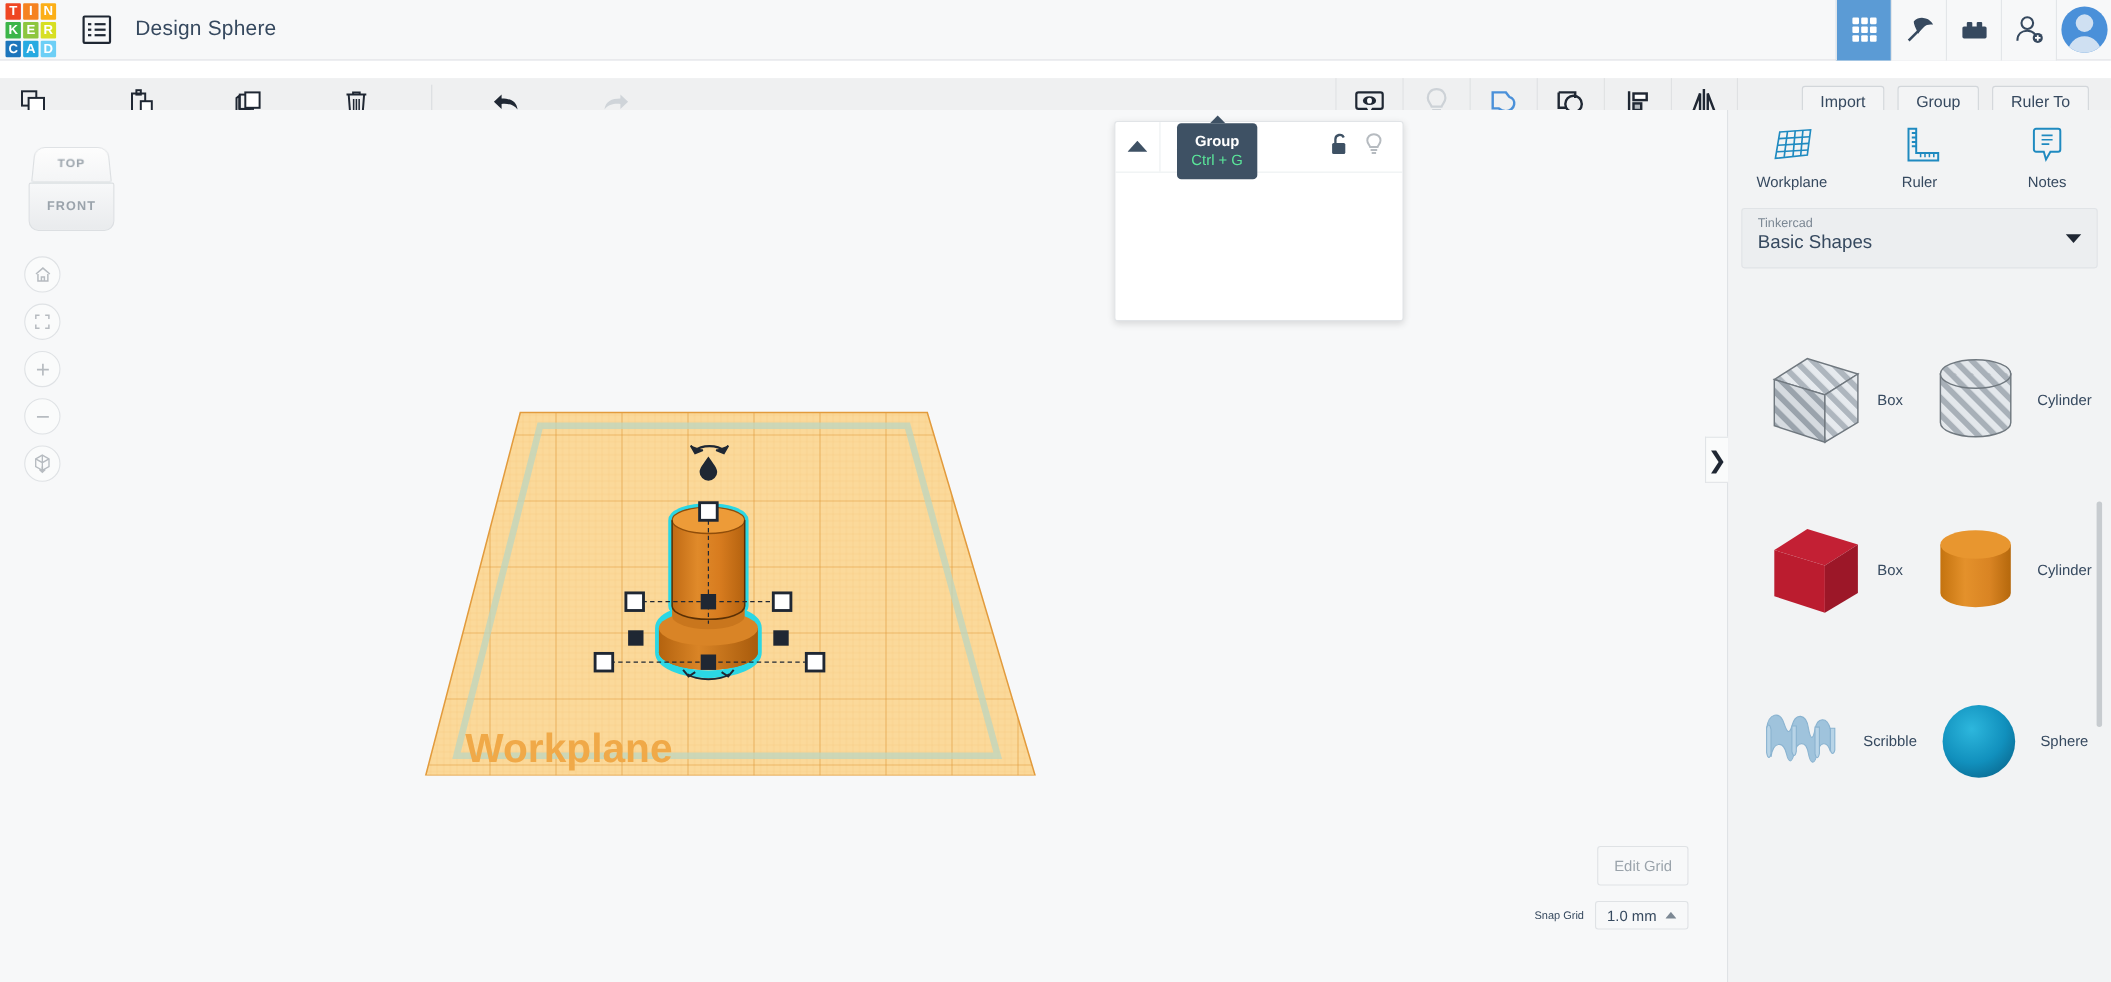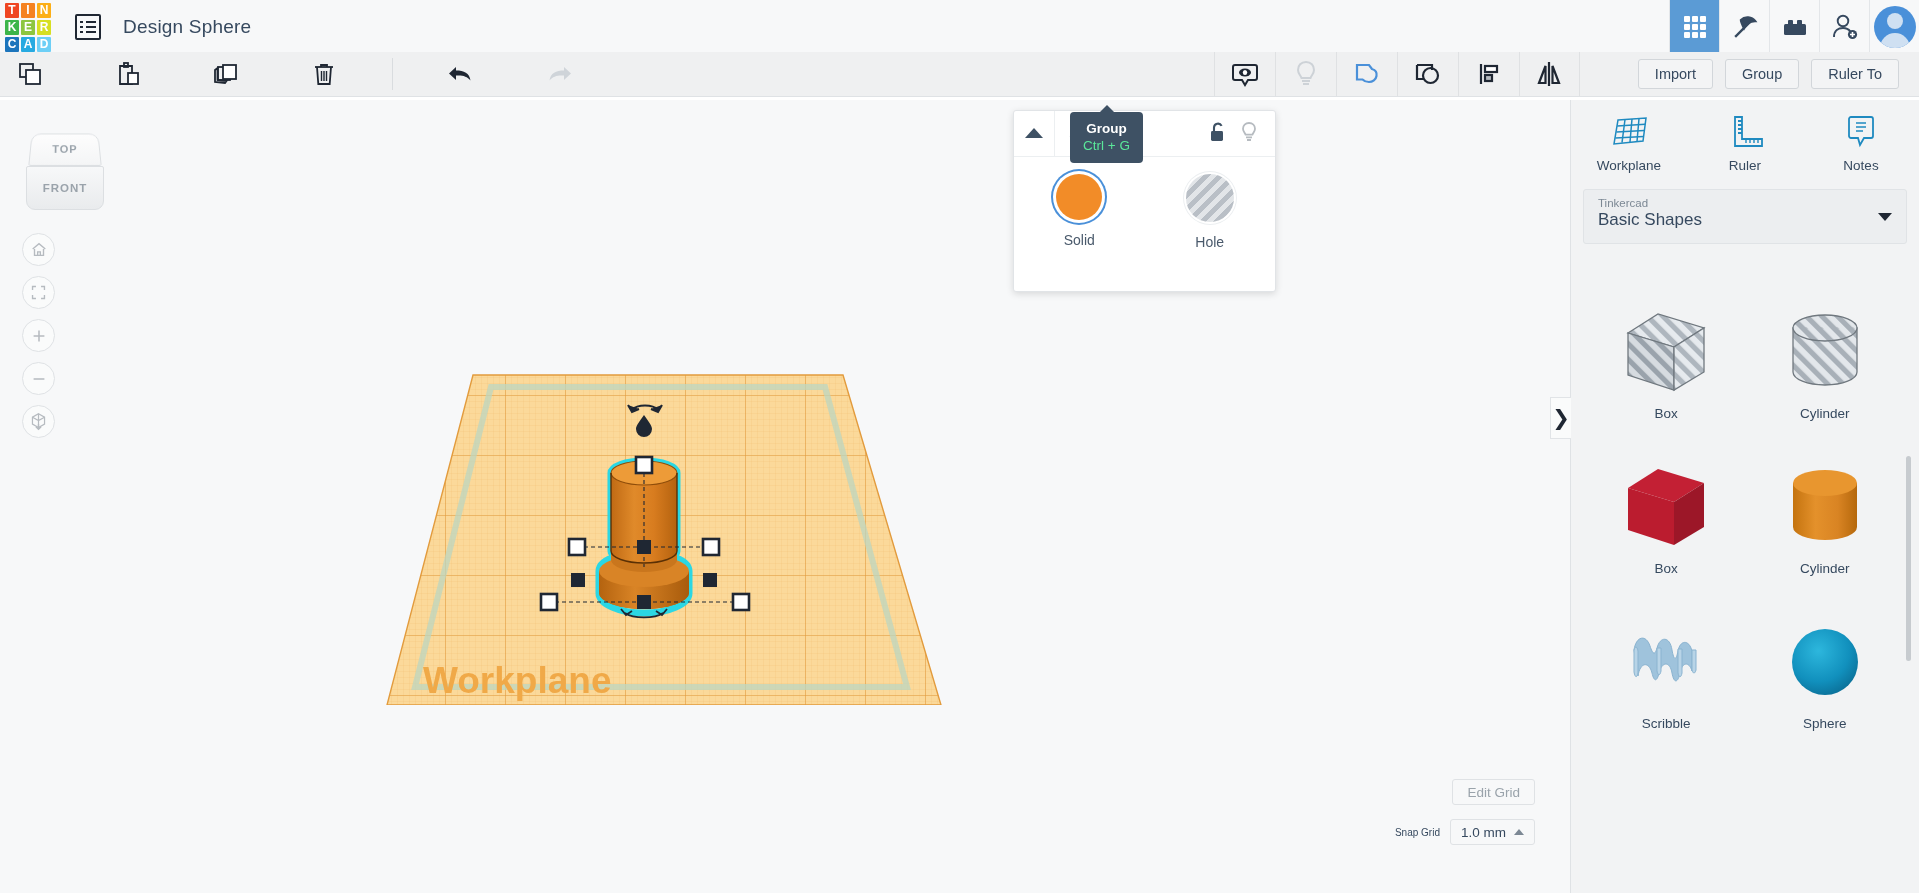--- a/index.html
+++ b/index.html
@@ -29,21 +29,21 @@
   .avatar { width:50px; height:55px; display:flex; align-items:center; justify-content:center;
     border-left:1px solid #e3e6e9; }
   .avcircle { width:42px; height:42px; border-radius:50%; background:#4a90d9;
     position:relative; overflow:hidden; }
   .avcircle::before { content:""; position:absolute; width:16px; height:16px; border-radius:50%;
     background:#cfe0f2; left:13px; top:7px; }
   .avcircle::after { content:""; position:absolute; width:30px; height:20px; border-radius:15px 15px 0 0;
     background:#cfe0f2; left:6px; top:27px; }
 
   
-  .toolbar { position:absolute; top:52px; left:0; width:1919px; height:45px;
+  .toolbar { position:absolute; top:71px; left:0; width:1919px; height:45px;
     background:#eff0f1; border-bottom:1px solid #dfe2e5; display:flex; align-items:stretch;gap:38px; }
   .tb { width:60px; display:flex; align-items:center; justify-content:center; cursor:pointer; }
   .tbsep { width:1px; background:#d9dcdf; margin:6px 0; }
   .tbspacer { flex:1; }
   .tbgroup { display:flex; align-items:stretch; }
   .tbc { width:61px; display:flex; align-items:center; justify-content:center;
     border-left:1px solid #dfe1e3; }
   .tbc:last-child { border-right:1px solid #dfe1e3; }
   .btn { height:30px; padding:0 16px; margin:0 6px; border:1px solid #d2d6da; background:#f3f4f5;
     border-radius:3px; font-size:14.5px; color:#36495f; display:flex; align-items:center;
@@ -61,21 +61,21 @@
     font-size:11px; font-weight:bold; color:#9aa3ab; letter-spacing:1px; }
   .cubefront { position:absolute; left:4px; top:34px; width:78px; height:44px;
     background:linear-gradient(#f7f8f9,#e9ebed); border:1px solid #dcdfe2;
     border-radius:2px 2px 9px 9px; display:flex; align-items:center; justify-content:center;
     font-size:11.5px; font-weight:bold; color:#9aa3ab; letter-spacing:1px; }
   .navbtn { position:absolute; left:22px; width:33px; height:33px; border-radius:50%;
     border:1px solid #dfe2e5; background:#fafbfb; display:flex; align-items:center;
     justify-content:center; color:#b6bbc0; cursor:pointer; }
 
   .plane { position:absolute; left:385px; top:175px; width:560px; height:430px; }
-  .editgrid { position:absolute; right:35px; bottom:88px; height:26px; padding:0 14px;
+  .editgrid { position:absolute; right:35px; bottom:88px; height:36px; padding:0 14px;
     border:1px solid #dfe2e5; background:#f7f8f9; border-radius:3px; color:#9aa3ab;
     font-size:13.5px; display:flex; align-items:center; cursor:pointer; }
   .snaprow { position:absolute; right:35px; bottom:48px; display:flex; align-items:center; gap:10px; }
   .snaplbl { font-size:10px; color:#36495f; }
   .snapsel { height:26px; padding:0 10px; border:1px solid #dfe2e5; background:#f7f8f9;
     border-radius:3px; font-size:13.5px; color:#36495f; display:flex; align-items:center; gap:8px;
     cursor:pointer; }
 
   
   .shapespanel { position:absolute; left:1013px; top:110px; width:263px; height:182px;
@@ -112,21 +112,21 @@
   .rpcap { font-size:13.5px; color:#36495f; }
   .selector { margin:6px 12px 0; height:55px; background:#eceef0; border:1px solid #e0e3e6;
     border-radius:3px; padding:7px 14px; position:relative; cursor:pointer; }
   .sellbl { font-size:11.5px; color:#7c8894; }
   .selval { font-size:17px; color:#36495f; margin-top:1px; }
   .selarrow { position:absolute; right:14px; top:23px; border-left:7px solid transparent;
     border-right:7px solid transparent; border-top:8px solid #1f2733; }
   .gallery { position:absolute; top:174px; left:0; width:349px; height:619px;
     padding:12px 16px 0 16px; display:grid; grid-template-columns:1fr 1fr;
     grid-auto-rows:155px; gap:0; overflow:hidden; }
-  .gcell { display:flex; flex-direction:column; align-items:center; justify-content:center;
+  .gcell { display:flex; flex-direction:row; align-items:center; justify-content:center;
     gap:8px; cursor:pointer; }
   .gcap { font-size:13.5px; color:#36495f; }
   .scrollbar { position:absolute; right:4px; top:178px; width:5px; height:612px;
     background:transparent; }
   .thumb { position:absolute; right:4px; top:178px; width:5px; height:205px;
     background:#c7cbcf; border-radius:3px; }
   .panelhandle { position:absolute; left:-21px; top:297px; width:21px; height:42px;
     background:#fafbfb; border:1px solid #e1e4e7; border-right:none;
     display:flex; align-items:center; justify-content:center; font-size:21px;
     color:#1f2733; cursor:pointer; }
@@ -446,30 +446,20 @@
         </svg>
       </span>
       <span>
         <svg width="20" height="22" viewBox="0 0 20 22" fill="none" stroke="#b6bbc0" stroke-width="1.8">
           <path d="M10 2 C6.4 2 4 4.6 4 7.8 C4 10.3 5.8 11.4 6.6 13.6 h6.8 C14.2 11.4 16 10.3 16 7.8 C16 4.6 13.6 2 10 2 Z"></path>
           <path d="M7 16.4 h6 M8 19 h4"></path>
         </svg>
       </span>
     </div>
   </div>
-  <div class="spbody">
-    <div class="spopt">
-      <div class="solidcircle"></div>
-      <div class="spcap">Solid</div>
-    </div>
-    <div class="spopt">
-      <div class="holecircle"></div>
-      <div class="spcap">Hole</div>
-    </div>
-  </div>
 </div>
 
 <div class="tooltip">
   <div class="tt1">Group</div>
   <div class="tt2">Ctrl + G</div>
 </div>
 
 <div class="rightpanel">
   <div class="panelhandle">❯</div>
 

